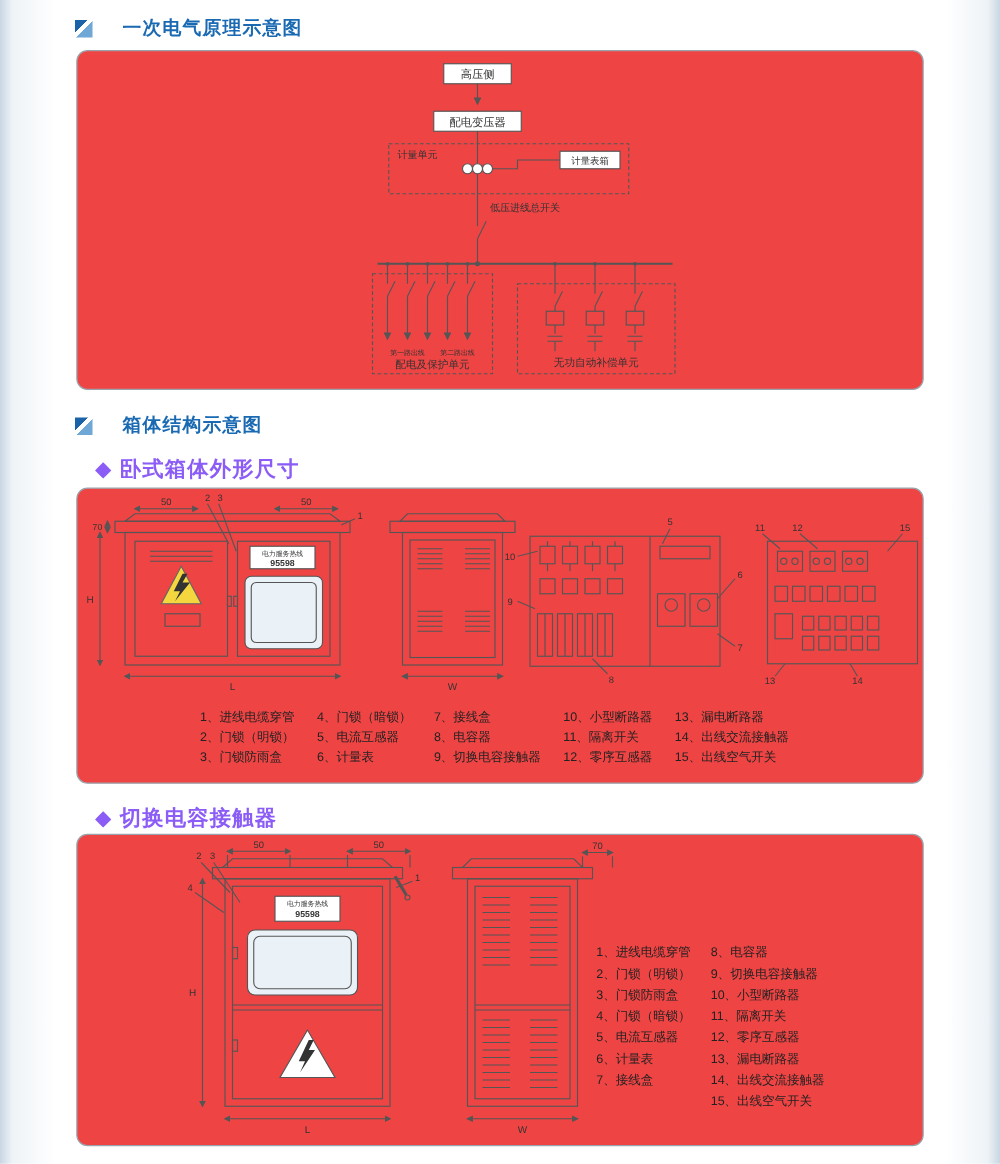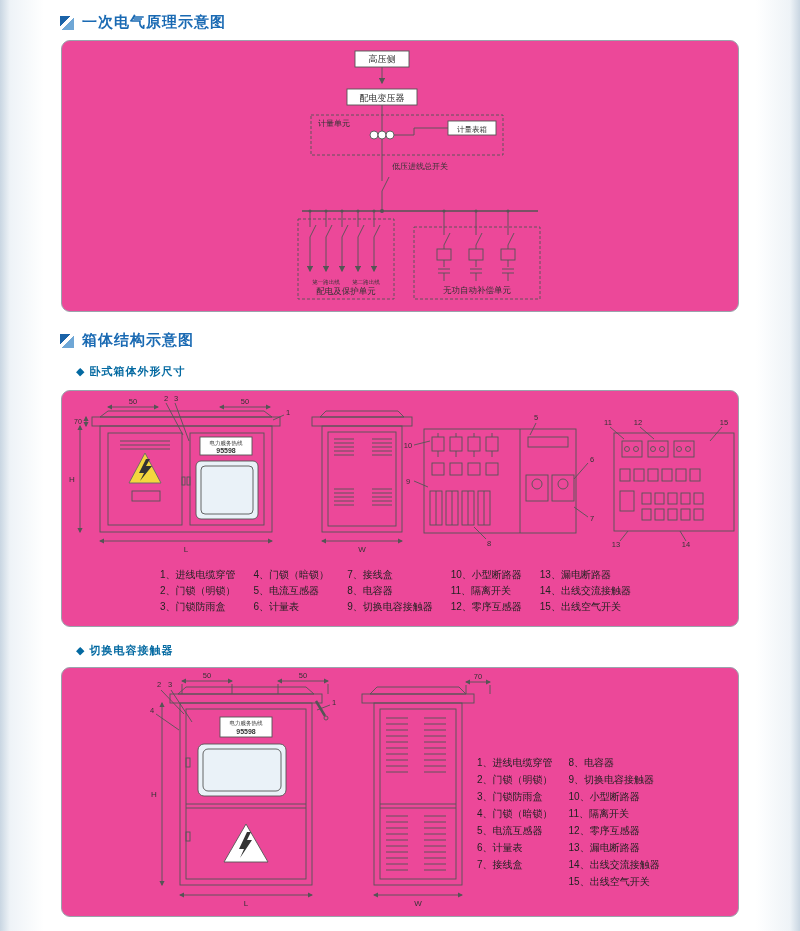--- a/index.html
+++ b/index.html
@@ -1,26 +1,26 @@
 <!DOCTYPE html>
 <html><head>
 <meta charset="utf-8">
 <style>
   html,body{margin:0;padding:0;}
   body{
     width:800px;height:931px;position:relative;overflow:hidden;
     font-family:"Liberation Sans","DejaVu Sans",sans-serif;
     background:linear-gradient(to right,#c9d6e2 0px,#eef3f7 10px,#ffffff 44px,#ffffff 756px,#eef3f7 790px,#c9d6e2 800px);
   }
-  .sec-head{position:absolute;display:flex;align-items:center;gap:8px;}
+  .sec-head{position:absolute;display:flex;align-items:center;gap:24px;}
   .sec-icon{width:14px;height:14px;flex:0 0 14px;
     background:linear-gradient(135deg,#1b63a8 0 36%,#ffffff 36% 54%,#6fa7d6 54% 100%);}
   .sec-title{font-size:15px;font-weight:bold;color:#1a6ab3;letter-spacing:1px;}
-  .sub-head{position:absolute;font-size:11px;font-weight:bold;color:#0369a1;letter-spacing:1px;}
-  .panel{position:absolute;border:1px solid #9aa3ac;border-radius:9px;background:#ec4899;}
+  .sub-head{position:absolute;font-size:17px;font-weight:bold;color:#8b5cf6;letter-spacing:1px;}
+  .panel{position:absolute;border:1px solid #9aa3ac;border-radius:9px;background:#ef4444;}
   svg{display:block;}
   svg text{fill:#333;stroke:none;font-family:"Liberation Sans","DejaVu Sans",sans-serif;}
   .legend-h{position:absolute;left:98px;top:176px;display:flex;gap:18px;font-size:10px;color:#222;}
   .legend-h span{display:block;line-height:16px;white-space:nowrap;}
   .legend-v{position:absolute;left:415px;top:86px;display:flex;gap:16px;font-size:10px;color:#222;}
   .legend-v span{display:block;line-height:17px;white-space:nowrap;}
 </style>
 </head>
 <body>
 

